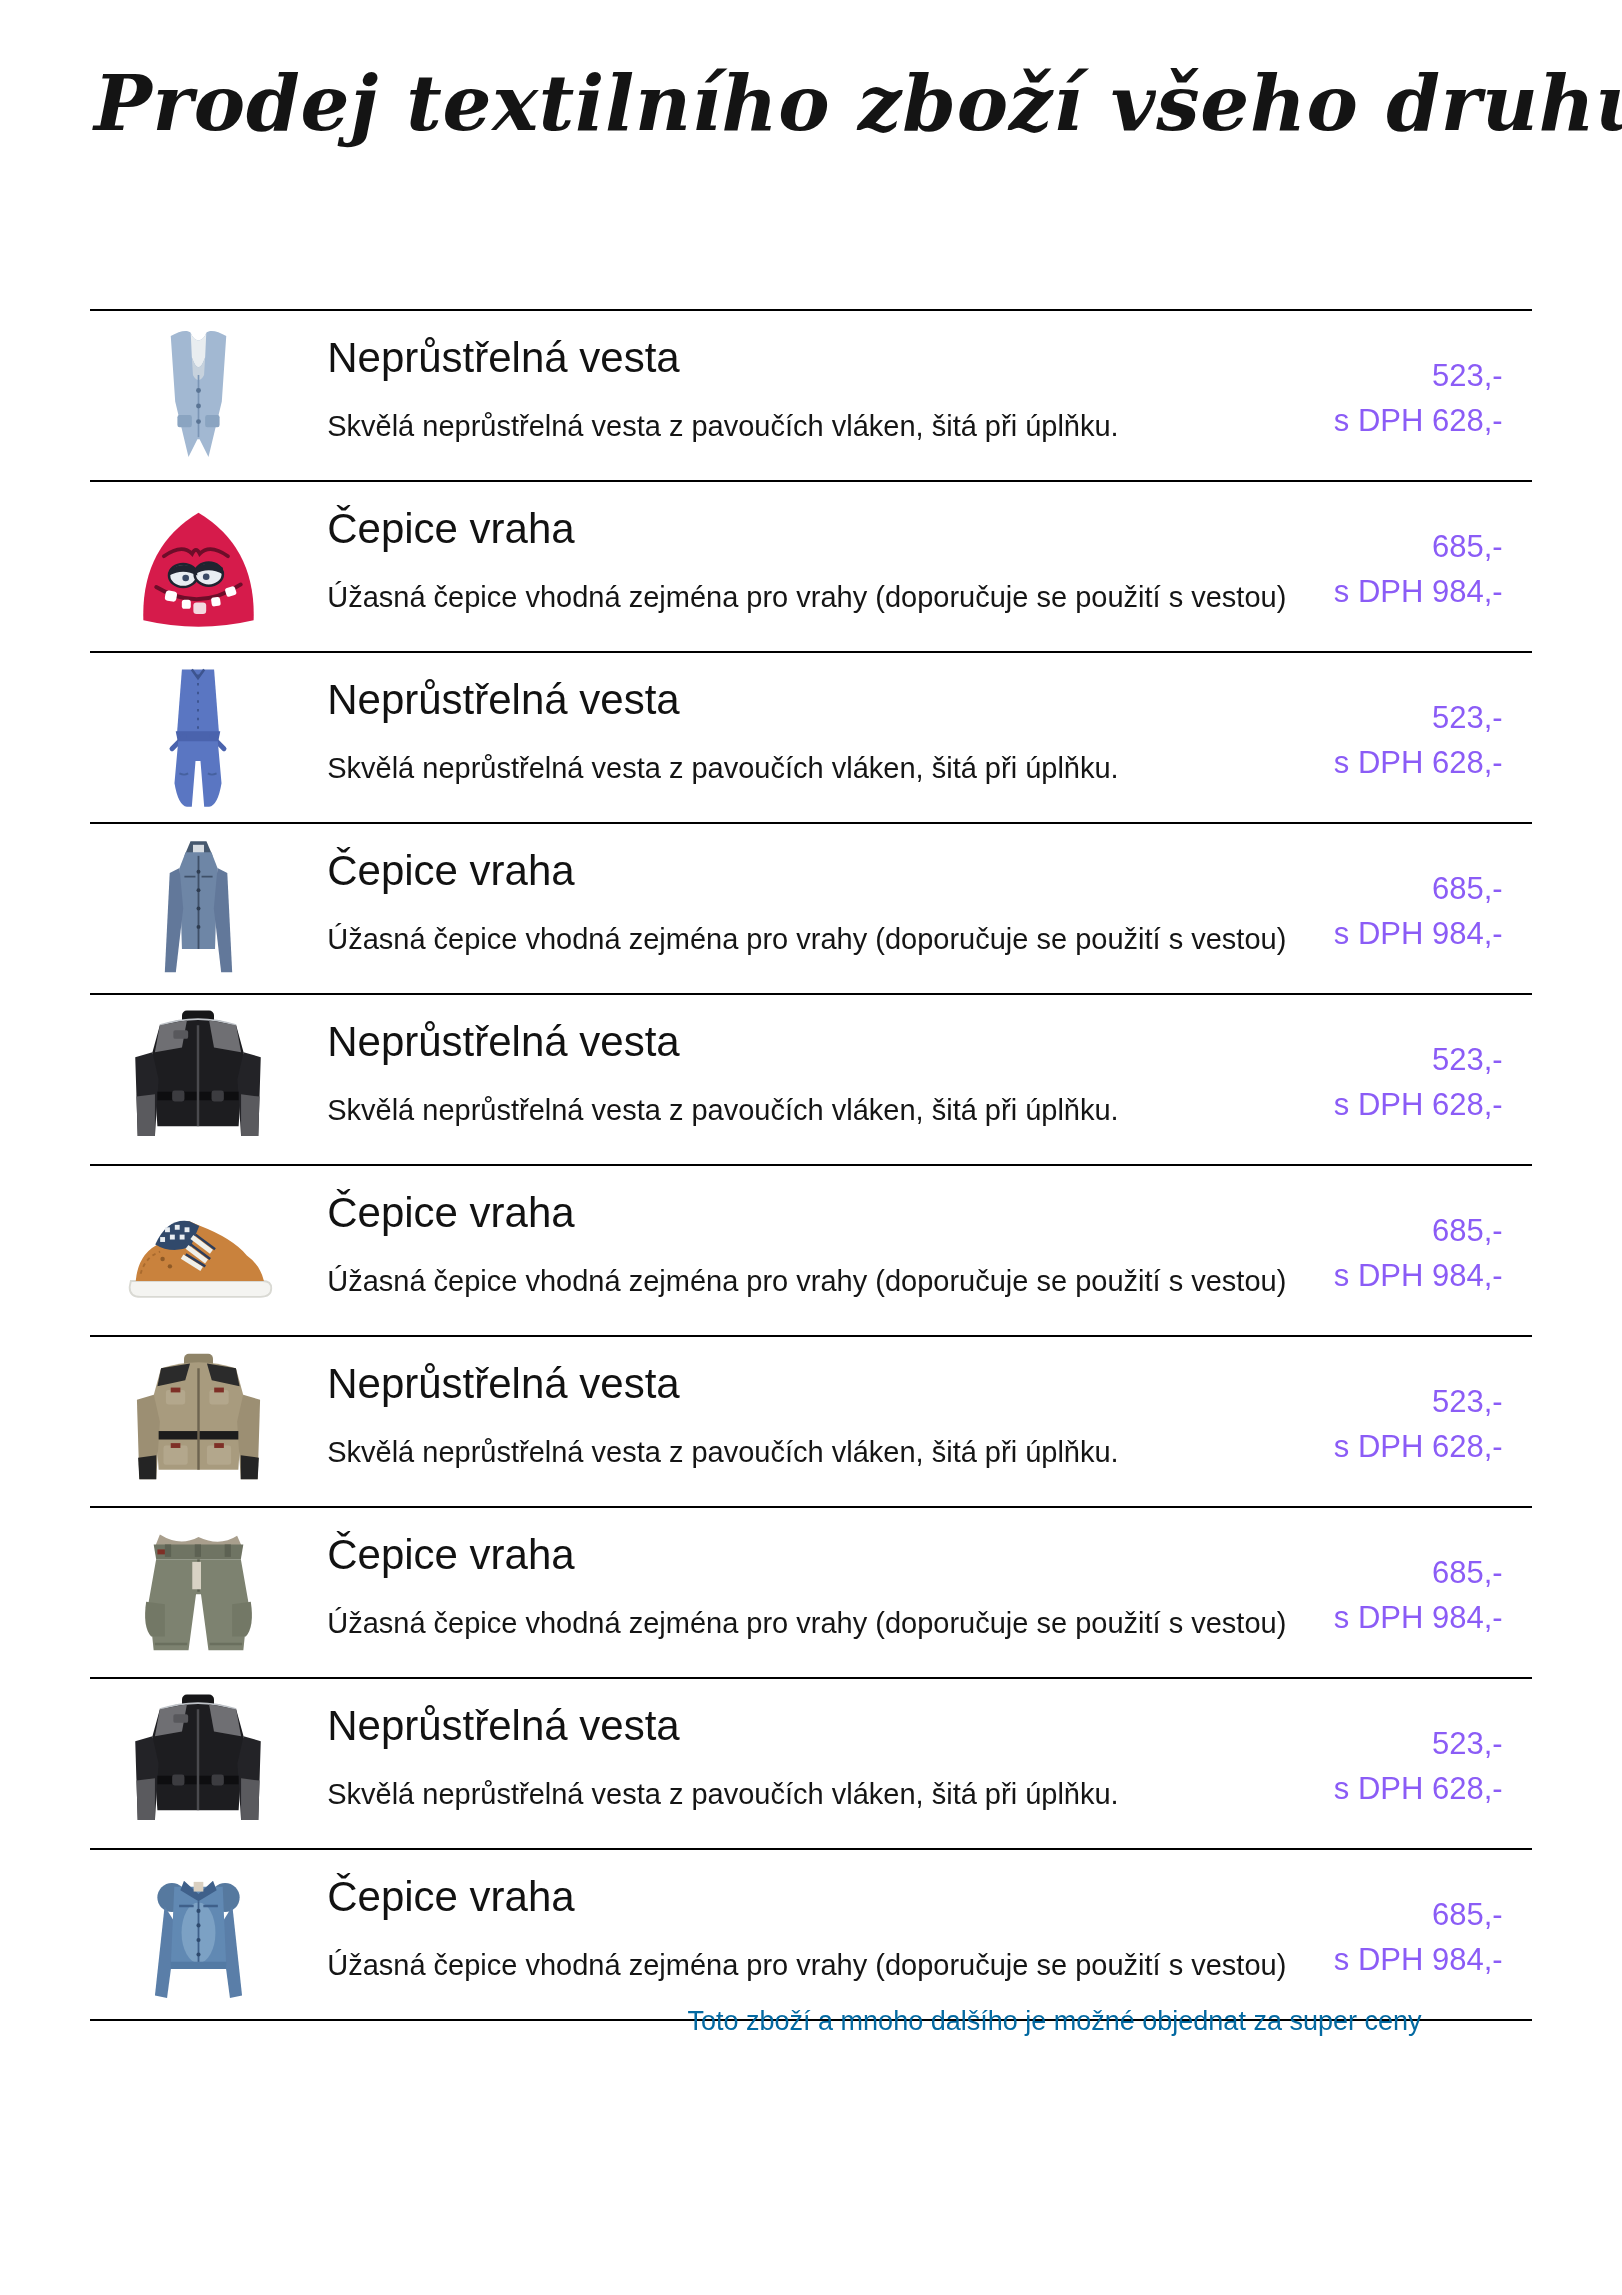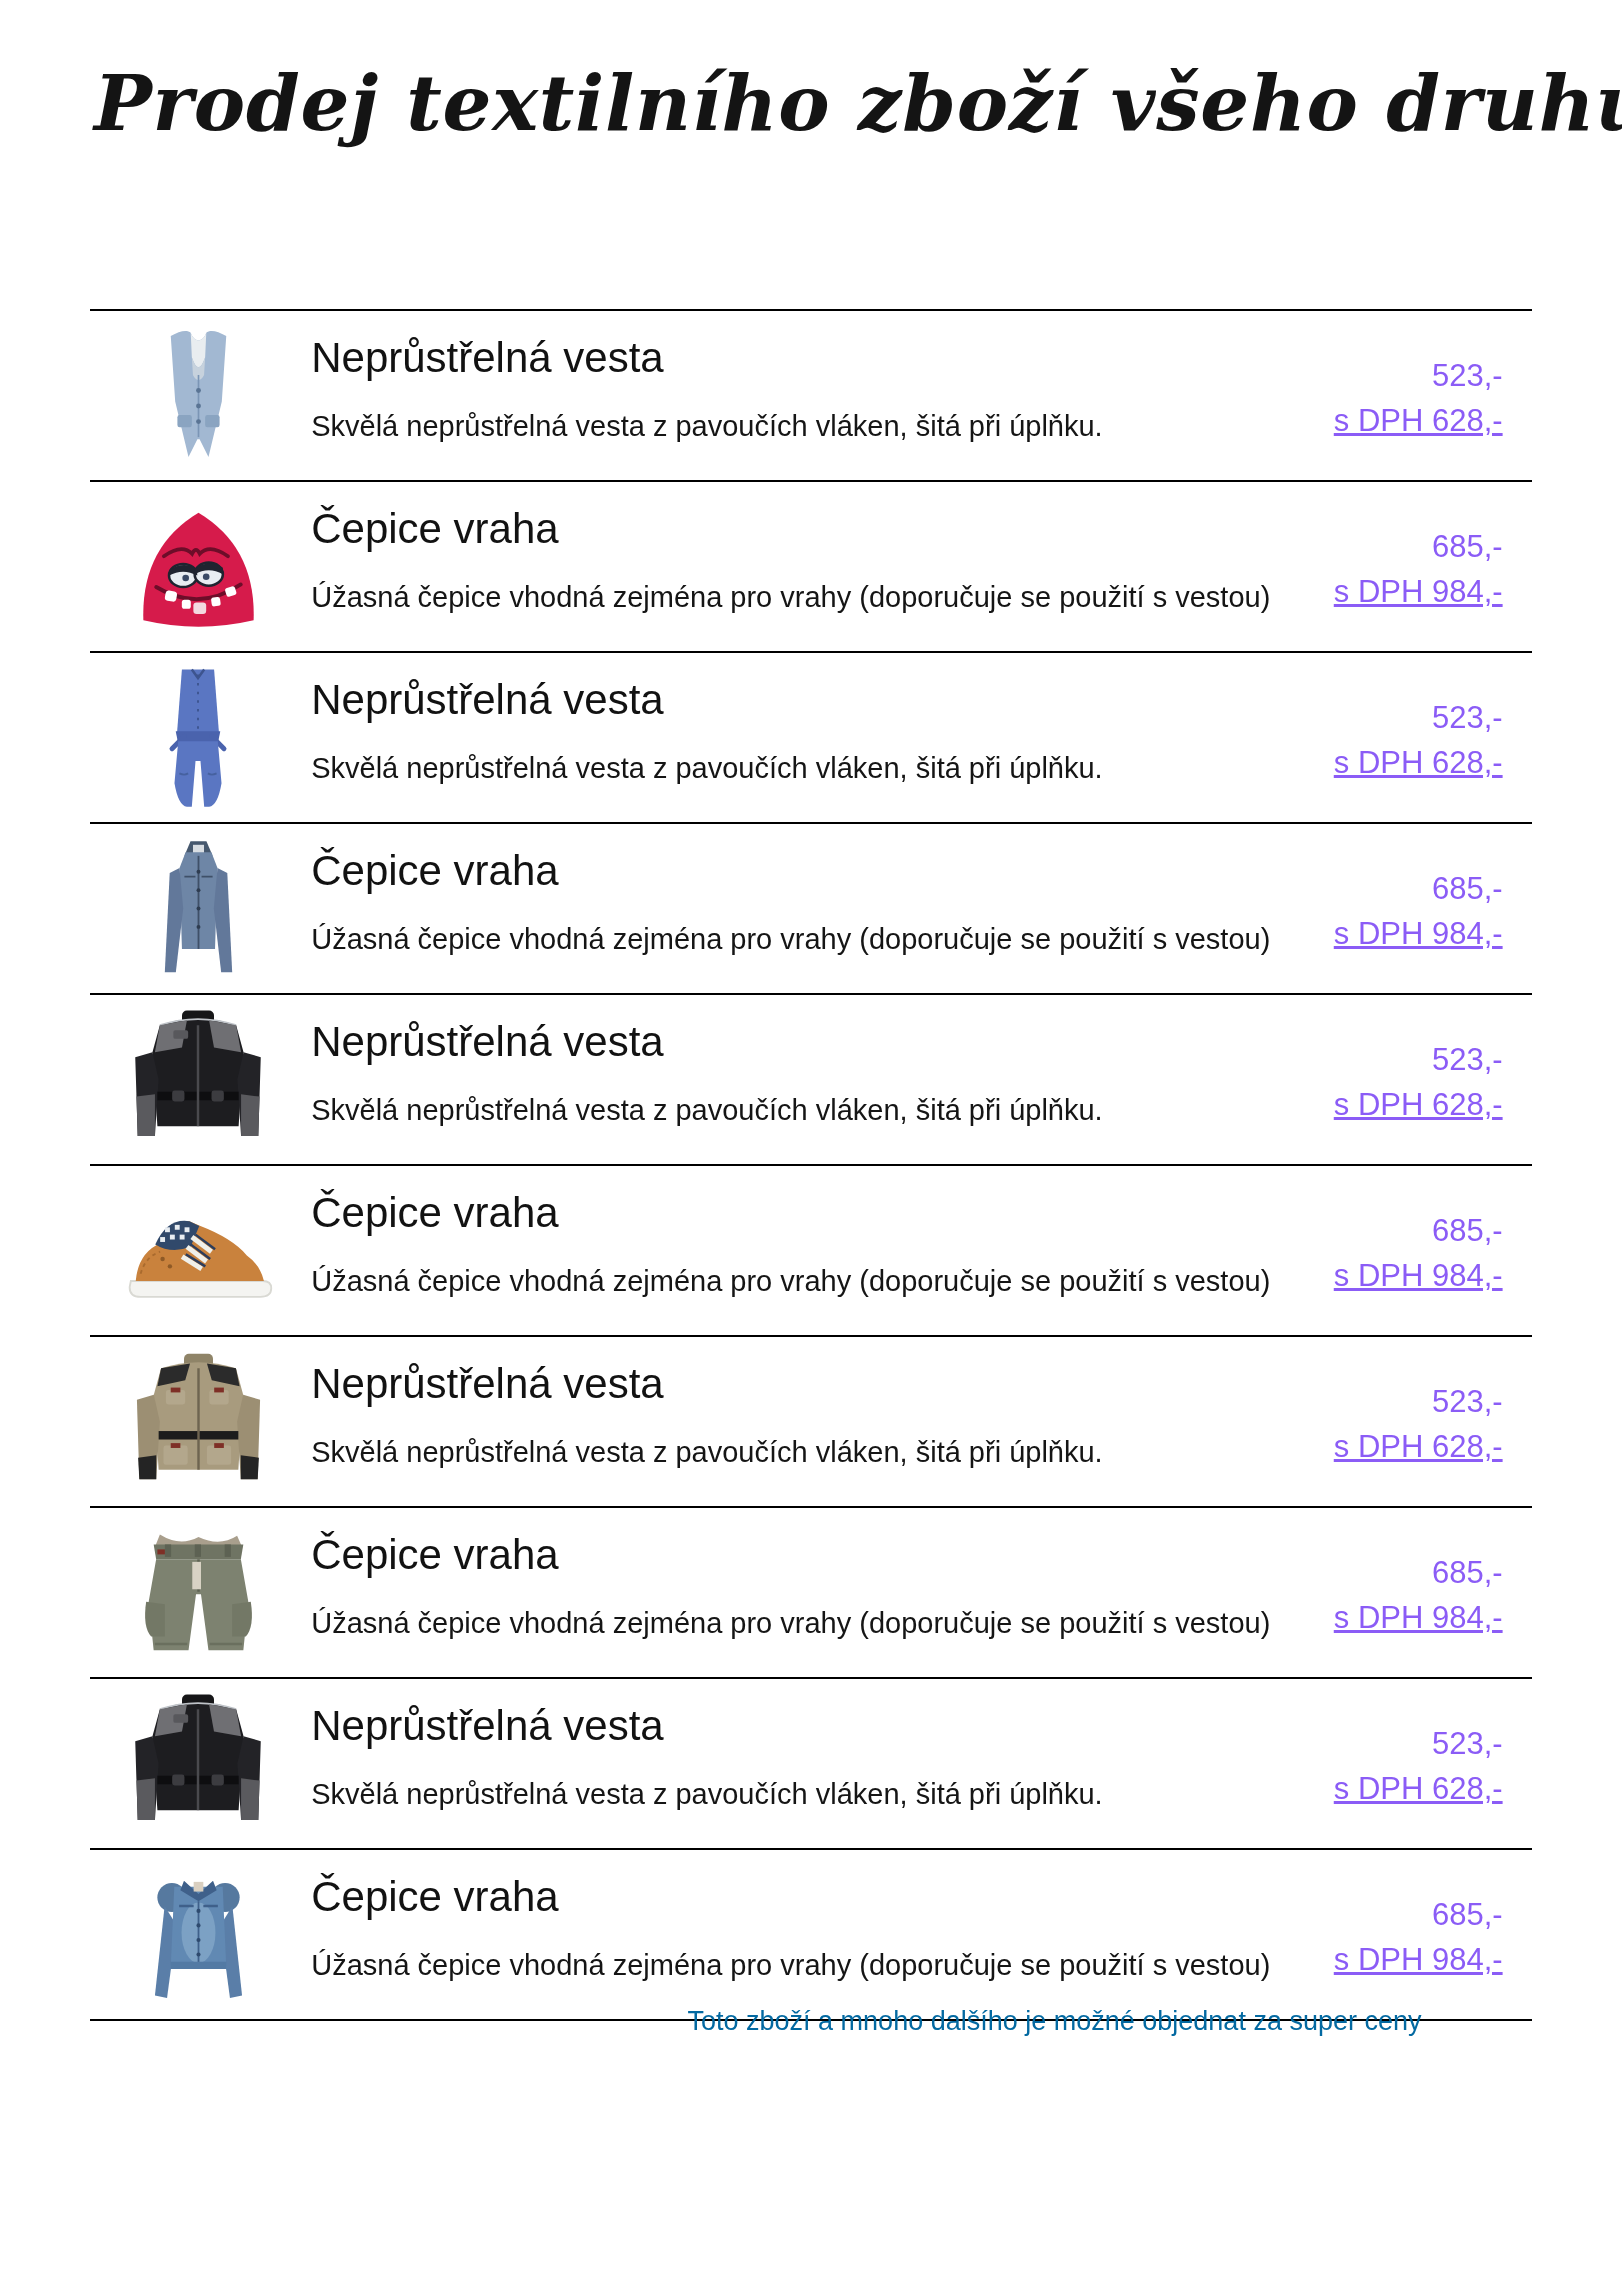--- a/index.html
+++ b/index.html
@@ -11,39 +11,39 @@
     position:absolute;left:94px;top:58px;width:1466px;
     font-family:"DejaVu Serif",serif;font-style:italic;font-weight:bold;
     font-size:77px;letter-spacing:0.7px;white-space:nowrap;color:#141414;
   }
   .catalog{
     position:absolute;left:90px;top:309px;width:1442px;
     border-bottom:2.6px solid #000;
   }
   .row{
     box-sizing:border-box;height:171px;border-top:2.6px solid #000;
-    display:flex;align-items:stretch;
+    display:flex;align-items:stretch;gap:16px;
   }
   .cell-img{
     width:216px;flex:0 0 216px;display:flex;align-items:center;justify-content:center;
   }
   .cell-text{flex:1 1 auto;position:relative;}
   .p-title{
     position:absolute;left:5.2px;top:26px;font-size:42px;line-height:1;
     white-space:nowrap;color:#121212;
   }
   .p-desc{
     position:absolute;left:5.2px;top:99px;font-size:29px;line-height:1.15;
     white-space:nowrap;color:#151515;
   }
   .cell-price{
     width:275px;flex:0 0 275px;box-sizing:border-box;
     padding:46px 29.4px 0 0;text-align:right;font-size:31px;line-height:1.2;color:#8b5cf6;
   }
-  .price-vat{margin-top:7.9px;white-space:nowrap;text-decoration:underline;}
+  .price-vat{margin-top:7.9px;white-space:nowrap;}
   .footer{
     position:absolute;right:90px;top:2000px;width:957px;
     font-size:27px;line-height:1.6;color:#0369a1;
   }
   .footer-line1{text-align:center;white-space:nowrap;}
   .footer-line2{display:grid;grid-template-columns:1fr auto;}
   .footer-line2 .seller{text-align:center;}
   .footer-line2 .phone{text-align:right;white-space:nowrap;}
   svg{display:block;}
 </style>

